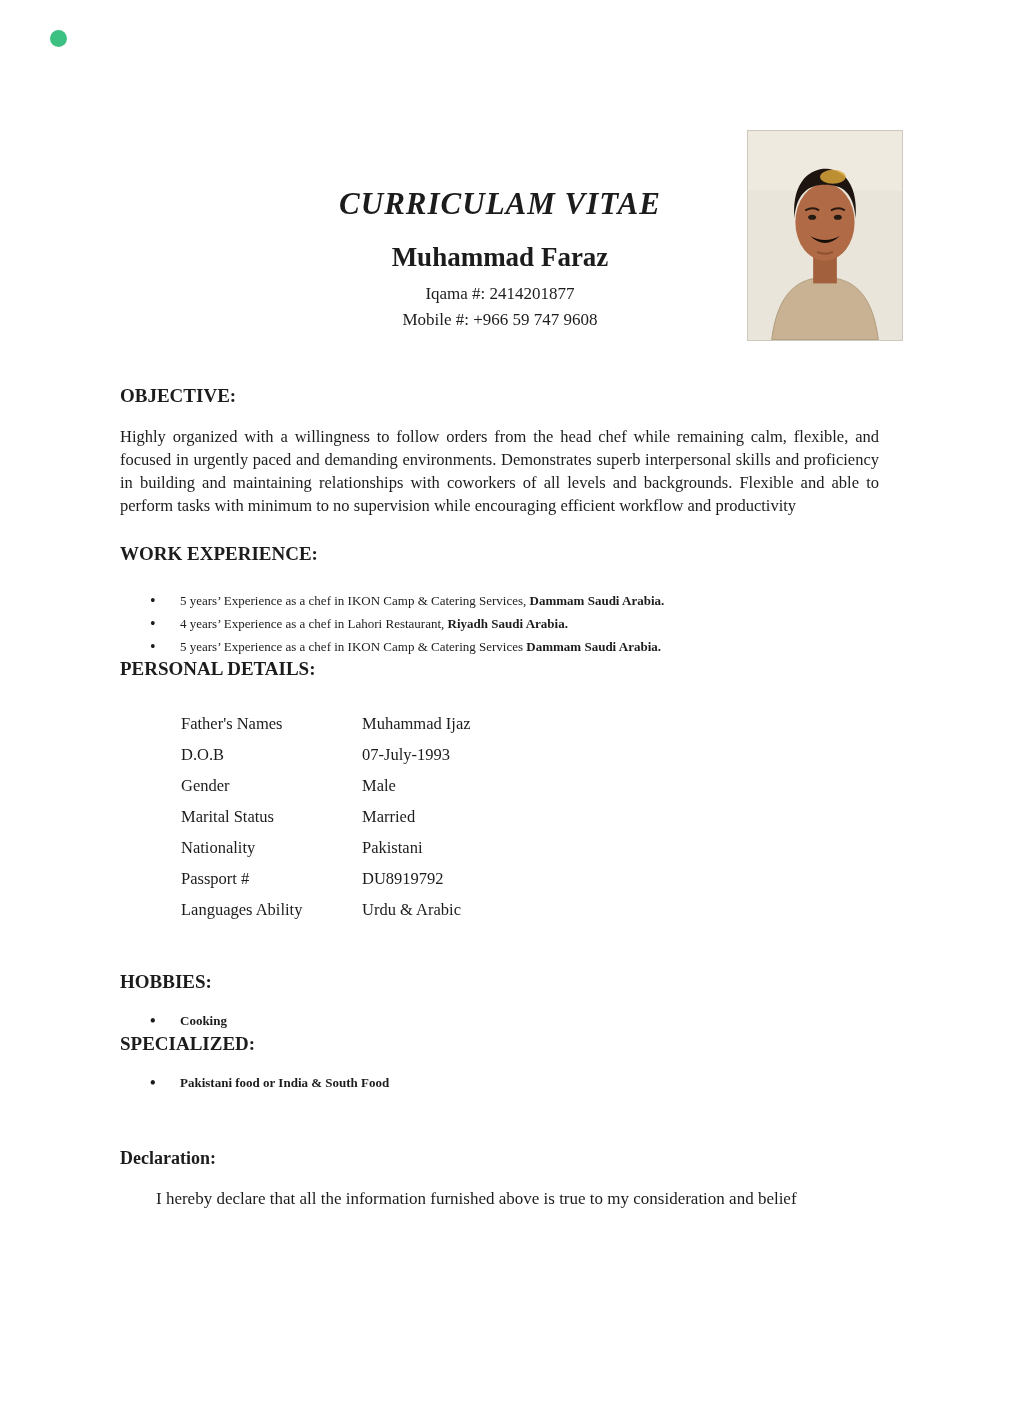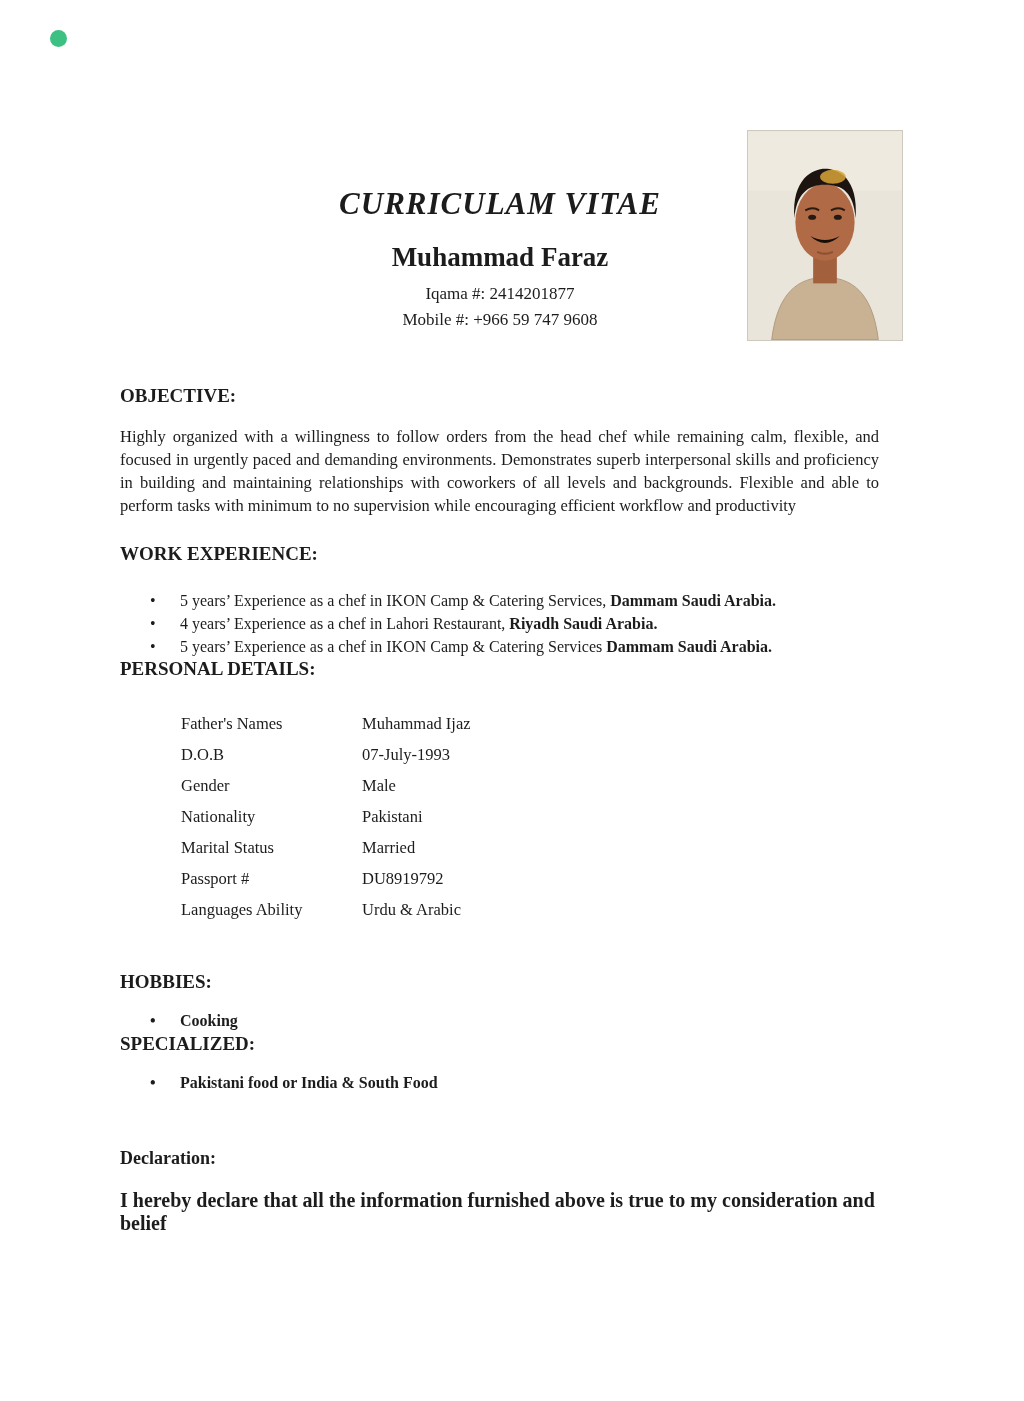--- a/index.html
+++ b/index.html
@@ -68,21 +68,21 @@
     text-align: justify;
   }
   ul.bullets {
     list-style: none;
     margin: 0;
     padding: 0;
   }
   ul.bullets li {
     position: relative;
     padding-left: 60px;
-    font-size: 16px;
+    font-size: 13px;
     line-height: 23px;
     margin-bottom: 0;
   }
   ul.bullets li::before {
     content: "\2022";
     position: absolute;
     left: 30px;
     font-size: 16px;
   }
   ul.bullets li .bold-seg { font-weight: bold; }
@@ -96,22 +96,23 @@
     grid-template-columns: 181px auto;
     line-height: 31px;
   }
   .declaration-heading {
     margin-top: 54px;
     font-size: 18px;
     font-weight: bold;
   }
   .declaration-body {
     margin-top: 20px;
-    font-size: 20px;
-    font-weight: bold;
+    font-size: 17px;
+    font-weight: normal;
+    margin-left: 36px;
   }
 </style>
 </head>
 <body>
 
 <div class="page">
 
   <div class="green-dot"></div>
 
   <div class="photo-frame">
@@ -166,26 +167,26 @@
       </div>
       <div class="details-row">
         <span>D.O.B</span>
         <span>07-July-1993</span>
       </div>
       <div class="details-row">
         <span>Gender</span>
         <span>Male</span>
       </div>
       <div class="details-row">
+        <span>Marital Status</span>
+        <span>Married</span>
+      </div>
+      <div class="details-row">
         <span>Nationality</span>
         <span>Pakistani</span>
-      </div>
-      <div class="details-row">
-        <span>Marital Status</span>
-        <span>Married</span>
       </div>
       <div class="details-row">
         <span>Passport #</span>
         <span>DU8919792</span>
       </div>
       <div class="details-row">
         <span>Languages Ability</span>
         <span>Urdu &amp; Arabic</span>
       </div>
     </div>

